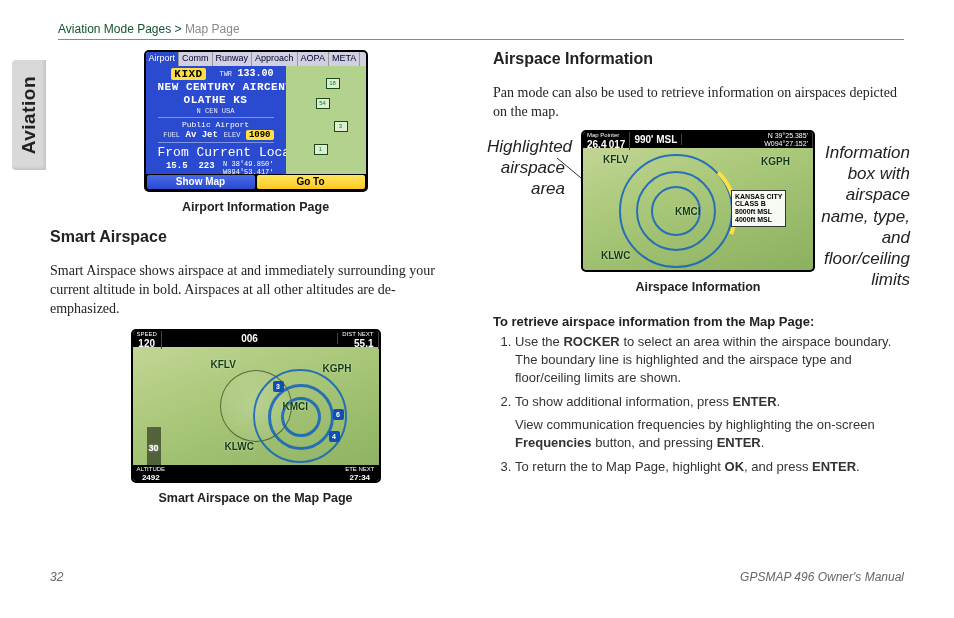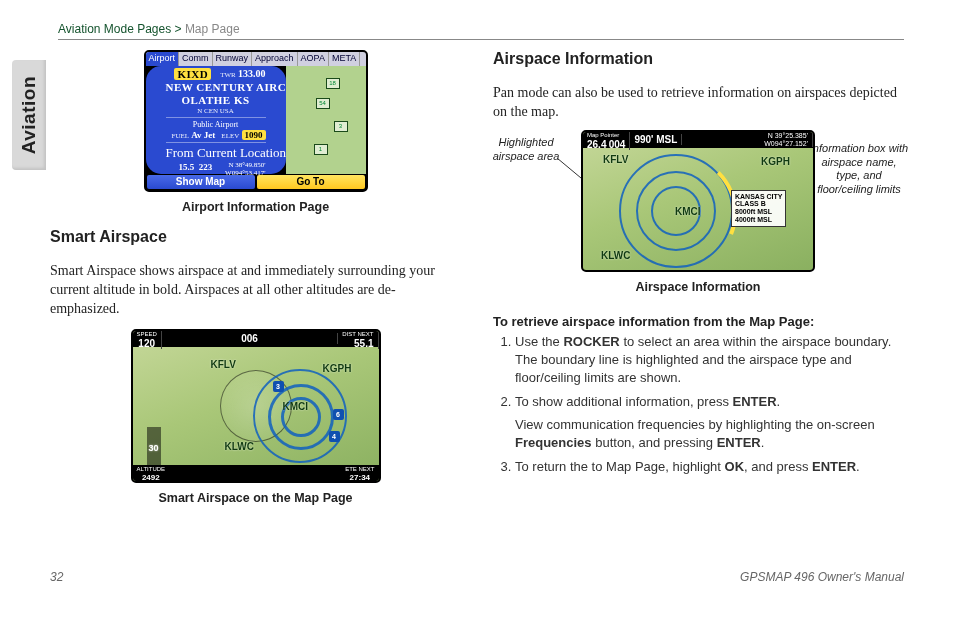--- a/index.html
+++ b/index.html
@@ -130,25 +130,24 @@
   }
   .f1 .content {
     display: flex;
     height: 108px;
   }
   .f1 .left {
     width: 140px;
     background: #2a4ad0;
     color: #fff;
     font-size: 9px;
-    font-family: Liberation Serif, serif;
-    position: relative;
-    padding: 2px 20px;
+    font-family: Liberation Mono, monospace;
+    position: relative;
+    padding: 2px 12px;
     box-sizing: border-box;
-    border-radius: 15px;
   }
   .f1 .left .row { margin-bottom: 1px; white-space: nowrap; }
   .f1 .left .big { font-size: 11px; font-weight: bold; letter-spacing: .5px; }
   .f1 .left .lbl { font-size: 7px; opacity: .9; }
   .f1 .left .val { font-weight: bold; }
   .f1 .left .boxv { background: #ffe040; color: #000; font-weight: bold; padding: 0 3px; display: inline-block; border-radius: 2px; }
   .f1 .left hr { border: 0; border-top: 1px solid rgba(255,255,255,.4); margin: 2px 0; }
   .f1 .right {
     flex: 1;
     background: #b2d28e;
@@ -244,23 +243,23 @@
     position: absolute;
     width: 70px; height: 70px;
     left: 50%; top: 50%;
     transform: translate(-50%, -50%);
     border: 1px solid rgba(0,0,0,.5);
     border-radius: 50%;
     background: radial-gradient(circle, rgba(255,255,255,.2), rgba(0,0,0,0));
   }
   .line-lbl {
     font-style: italic;
-    font-size: 11px;
+    font-size: 17px;
     color: #222;
-    text-align: center;
+    text-align: right;
     line-height: 1.25;
   }
   .f3wrap {
     position: relative;
     height: 170px;
   }
   .f3wrap .left-lbl {
     position: absolute;
     left: -6px;
     top: 6px;
@@ -397,21 +396,21 @@
             <line x1="0" y1="0" x2="60" y2="50"></line>
           </svg>
         <svg class="lead" style="left:260px;top:48px;width:56px;height:26px">
             <line x1="56" y1="0" x2="0" y2="26"></line>
           </svg>
 
         <div class="dev">
           <div class="device" style="width:230px;">
             <div class="mapshot" style="width:230px;height:138px;">
               <div class="bar">
-                <div class="seg"><span style="font-size:6px">Map Pointer</span><br><b>26.4</b>&nbsp;<b>004</b></div>
+                <div class="seg"><span style="font-size:6px">Map Pointer</span><br><b>26.4</b>&nbsp;<b>017</b></div>
                 <div class="seg"><b>990' MSL</b></div>
                 <div class="seg segr" style="font-size:7px;line-height:1.05;text-align:right;"><span>N 39°25.385'</span><br><span>W094°27.152'</span></div>
               </div>
               <div class="ring" style="width:110px;height:110px;left:36px;top:22px;"></div>
               <div class="ring" style="width:76px;height:76px;left:53px;top:39px;"></div>
               <div class="ring" style="width:46px;height:46px;left:68px;top:54px;"></div>
 
               <div style="position:absolute;left:36px;top:22px;width:110px;height:110px;border:4px solid #ffe040;border-radius:50%;clip-path:polygon(50% 50%, 100% 0, 100% 70%);"></div>
               <div class="pt" style="top:22px;left:20px">KFLV</div>
               <div class="pt" style="top:24px;left:178px">KGPH</div>

